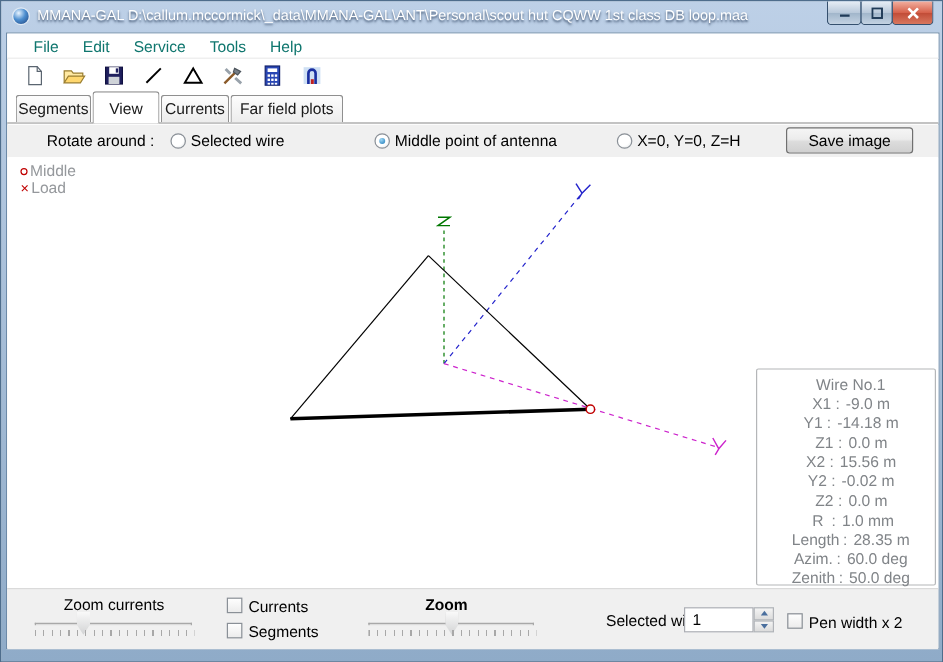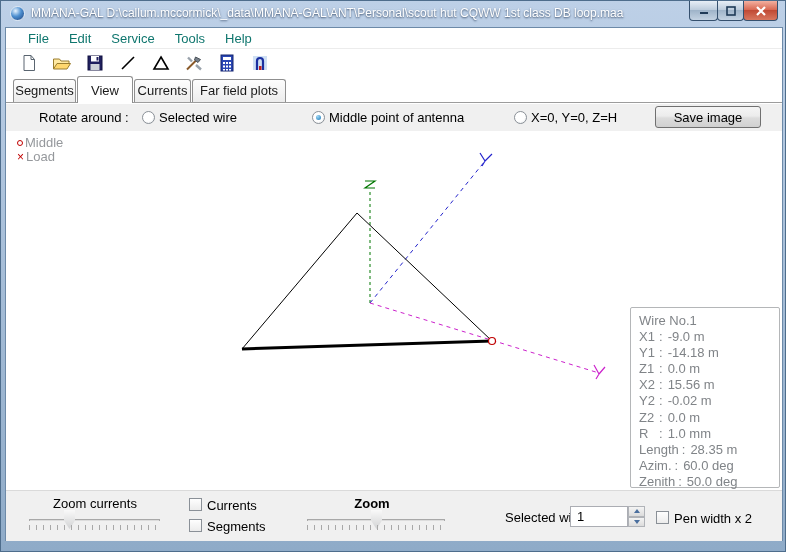--- a/index.html
+++ b/index.html
@@ -58,21 +58,21 @@
   
   .canvas { position:absolute; left:0; top:103px; width:776px; height:359px; background:#fff; overflow:hidden; }
   .legend-row { position:absolute; left:11px; font-size:13px; color:#95989c; display:flex; align-items:center; }
   .legend-source { top:4px; } .legend-load { top:18px; }
   .marker-ring { width:6px; height:6px; border:1px solid #c00000; border-radius:50%;
     display:inline-block; margin-right:2px; background:#fff; }
   .marker-x { color:#c00000; font-size:12px; margin-right:2px; line-height:10px; }
   .wire-panel { position:absolute; left:624px; top:176px; width:150px; height:181px;
     border:1px solid #b4b6b8; border-radius:2px; background:#fff; padding:5px 0 0 8px;
     font-size:13px; color:#808488; line-height:16.1px; }
-  .wi-row { white-space:nowrap; }
+  .wi-row { white-space:nowrap;text-align:center; }
   .wi-label { display:inline-block; min-width:17px; }
   .wi-colon { margin:0 5px 0 3px; }
   
   .bottom-panel { position:absolute; left:0; top:462px; width:776px; height:51px;
     background:#f0f0f0; border-top:1px solid #dadada;padding-left:48px; }
   .bp-label { position:absolute; font-size:13px; color:#000; white-space:nowrap; }
   .slider-track { position:absolute; height:2px; background:#dcdcdc; border:1px solid #a8a8a8; border-bottom:none; }
   .slider-thumb { position:absolute; width:11px; height:19px;
     background:linear-gradient(#f9f9f9,#d2d3d4); 
     clip-path:polygon(0 0,100% 0,100% 55%,50% 100%,0 55%);

